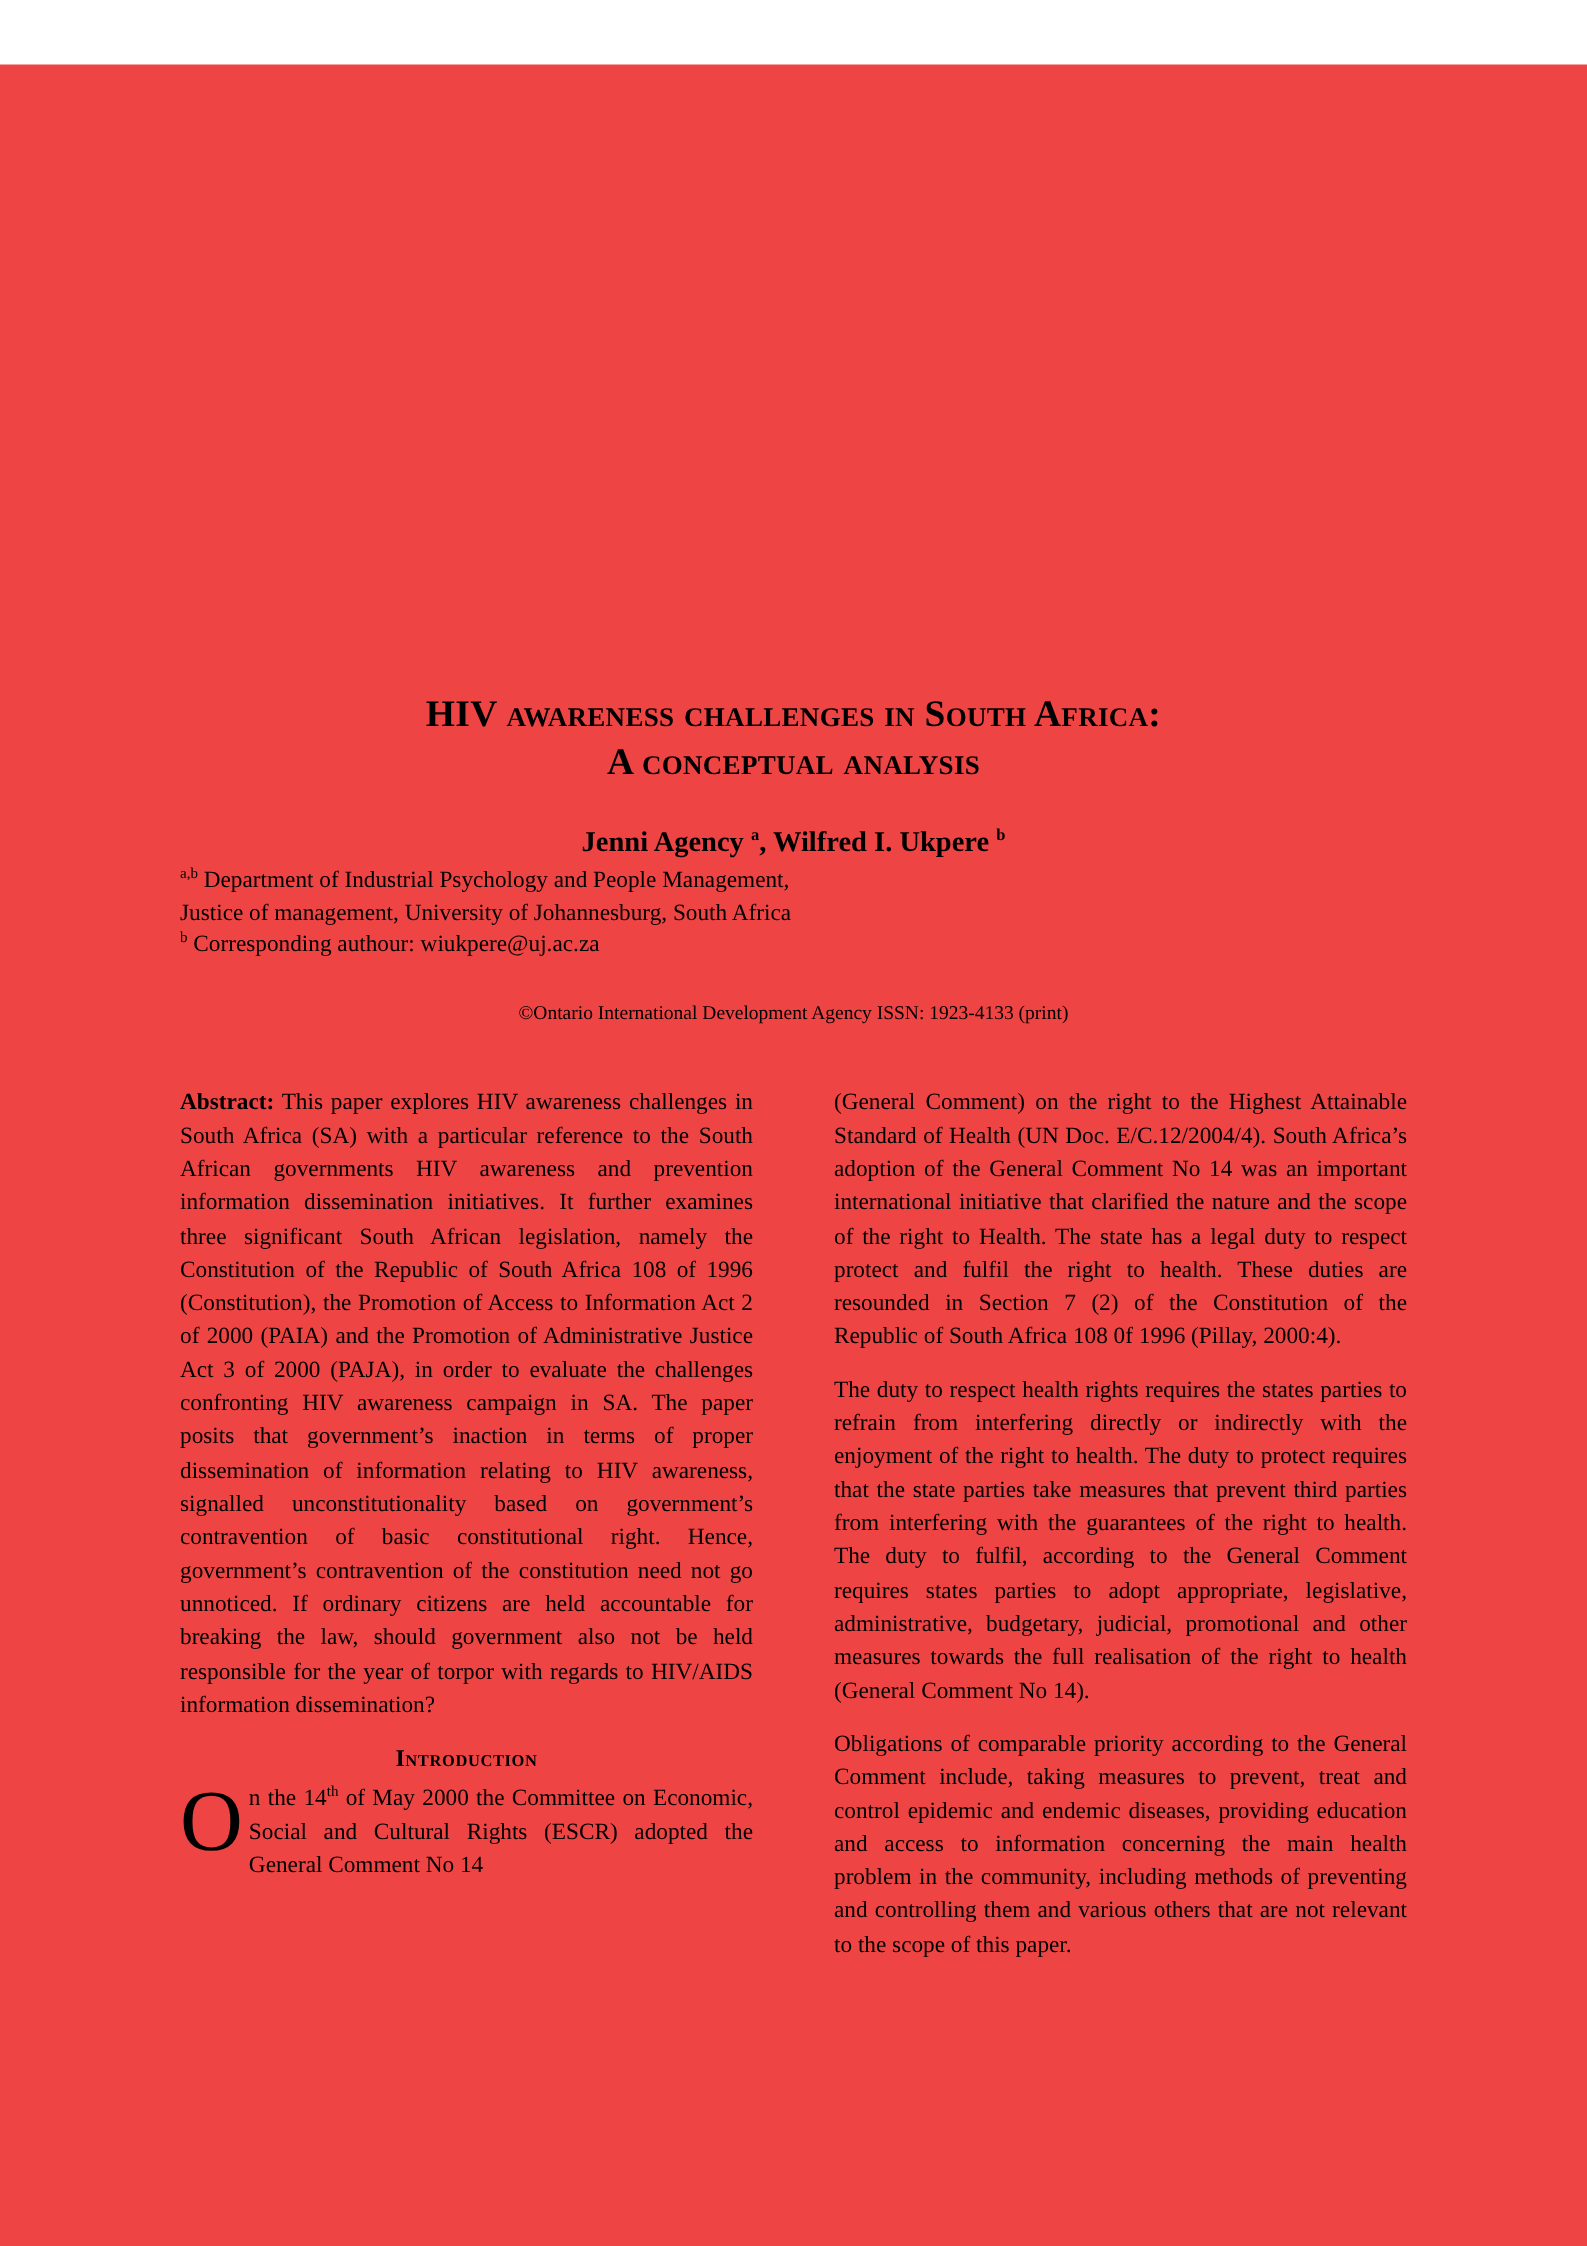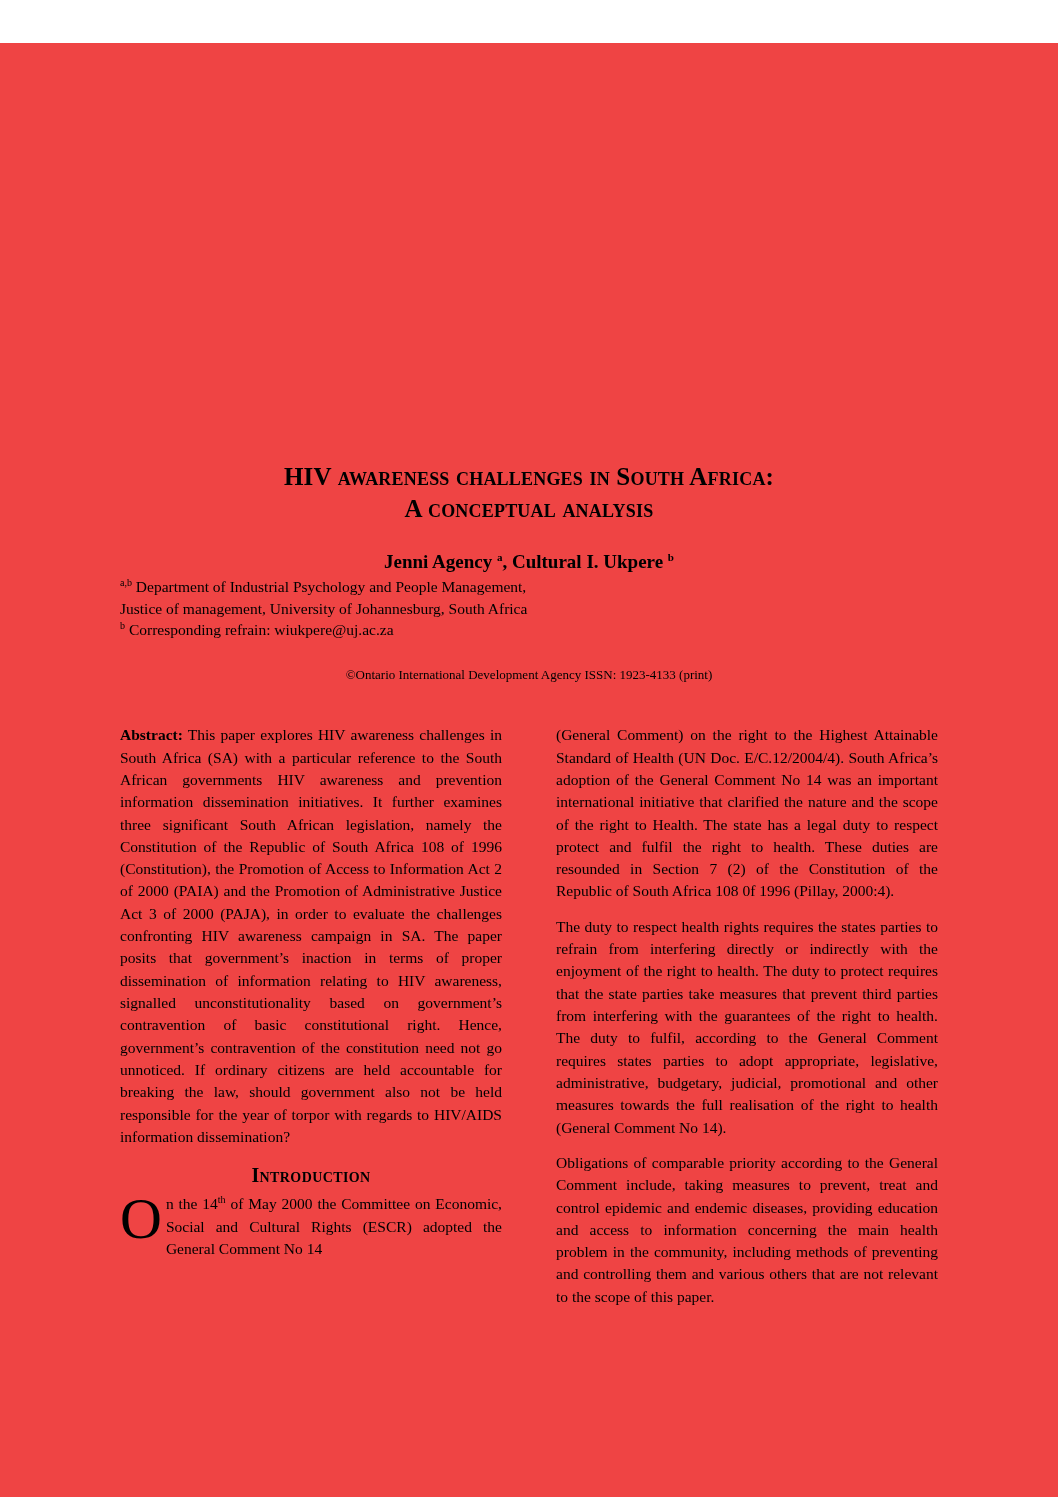--- a/index.html
+++ b/index.html
@@ -75,21 +75,21 @@
     font-size: 15.5px;
     line-height: 1.44;
     margin: 0 0 13px 0;
     hyphens: auto;
   }
   .lead-label {
     font-weight: bold;
   }
   .section-head {
     text-align: center;
-    font-size: 20px;
+    font-size: 16px;
     font-weight: bold;
     font-variant: small-caps;
     margin: 16px 0 6px 0;
     letter-spacing: 0.4px;
   }
   .dropcap-para {
     text-align: justify;
     font-size: 15.5px;
     line-height: 1.44;
     margin: 0;
@@ -113,27 +113,27 @@
 
 <div class="page">
   <div class="content">
 
     <div class="title-block">
       <div class="title-line smallcaps">HIV awareness challenges in South Africa:</div>
       <div class="title-line smallcaps">A conceptual analysis</div>
     </div>
 
     <div class="authors">
-      <span>Jenni Agency </span><sup>a</sup><span>, Cultural I. Ukpere </span><sup>b</sup>
+      <span>Jenni Agency </span><sup>a</sup><span>, Wilfred I. Ukpere </span><sup>b</sup>
     </div>
 
     <div class="affil">
       <div><sup>a,b</sup><span> Department of Industrial Psychology and People Management,</span></div>
       <div>Justice of management, University of Johannesburg, South Africa</div>
-      <div><sup>b</sup><span> Corresponding refrain: wiukpere@uj.ac.za</span></div>
+      <div><sup>b</sup><span> Corresponding authour: wiukpere@uj.ac.za</span></div>
     </div>
 
     <div class="journal">
       <div>©Ontario International Development Agency ISSN: 1923-4133 (print)</div>
     </div>
 
     <div class="columns">
 
       <div class="col">
         <p class="body"><span class="lead-label">Abstract:</span><span> This paper explores HIV awareness challenges in South Africa (SA) with a particular reference to the South African governments HIV awareness and prevention information dissemination initiatives. It further examines three significant South African legislation, namely the Constitution of the Republic of South Africa 108 of 1996 (Constitution), the Promotion of Access to Information Act 2 of 2000 (PAIA) and the Promotion of Administrative Justice Act 3 of 2000 (PAJA), in order to evaluate the challenges confronting HIV awareness campaign in SA. The paper posits that government’s inaction in terms of proper dissemination of information relating to HIV awareness, signalled unconstitutionality based on government’s contravention of basic constitutional right. Hence, government’s contravention of the constitution need not go unnoticed. If ordinary citizens are held accountable for breaking the law, should government also not be held responsible for the year of torpor with regards to HIV/AIDS information dissemination?</span></p>

